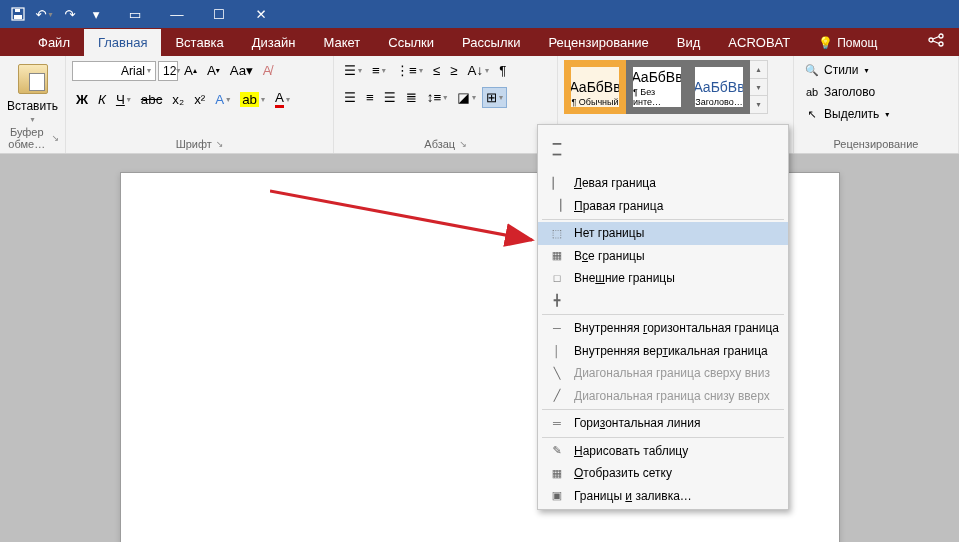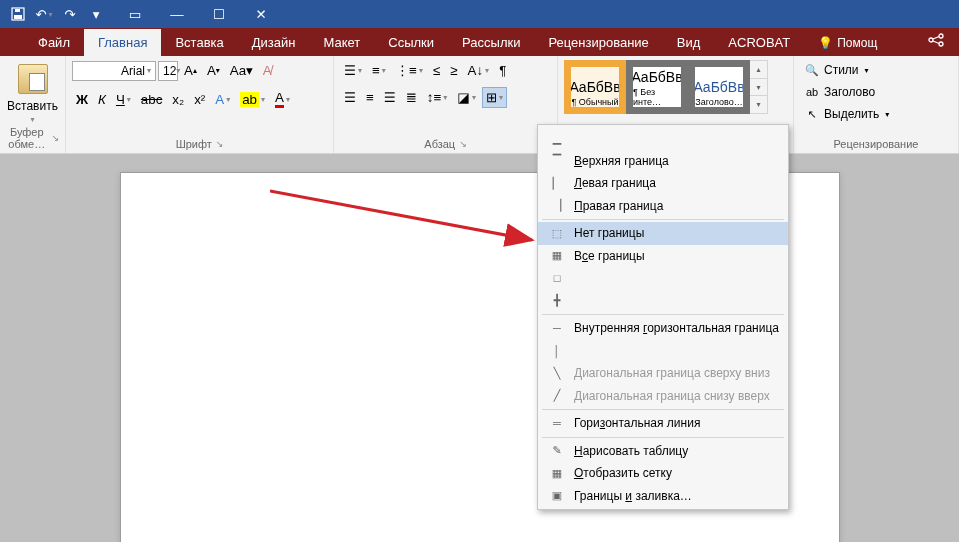--- a/index.html
+++ b/index.html
@@ -260,52 +260,53 @@
 <div class="doc-area">
   <div class="page"></div>
 </div>
 
 <div class="dropdown">
   <div class="item">
       <span class="icn">▁</span>
     </div>
   <div class="item">
       <span class="icn">▔</span>
-      <span class="txt"><span class="u">В</span>ерхняя граница</span>
     </div>
   <div class="item">
       <span class="icn">▏</span>
       <span class="txt"><span class="u">Л</span>евая граница</span>
     </div>
   <div class="item">
       <span class="icn">▕</span>
       <span class="txt"><span class="u">П</span>равая граница</span>
     </div>
   <div class="sep"></div>
   <div class="item hovered">
       <span class="icn">⬚</span>
       <span class="txt">Нет границы</span>
     </div>
   <div class="item">
       <span class="icn">▦</span>
       <span class="txt">В<span class="u">с</span>е границы</span>
     </div>
   <div class="item">
       <span class="icn">□</span>
+      <span class="txt">Вне<span class="u">ш</span>ние границы</span>
     </div>
   <div class="item">
       <span class="icn">╋</span>
     </div>
   <div class="sep"></div>
   <div class="item">
       <span class="icn">─</span>
       <span class="txt">Внутренняя <span class="u">г</span>оризонтальная граница</span>
     </div>
   <div class="item">
       <span class="icn">│</span>
+      <span class="txt">Внутренняя вер<span class="u">т</span>икальная граница</span>
     </div>
   <div class="item disabled">
       <span class="icn">╲</span>
       <span class="txt">Диагональная граница сверху вниз</span>
     </div>
   <div class="item disabled">
       <span class="icn">╱</span>
       <span class="txt">Диагональная граница снизу вверх</span>
     </div>
   <div class="sep"></div>

